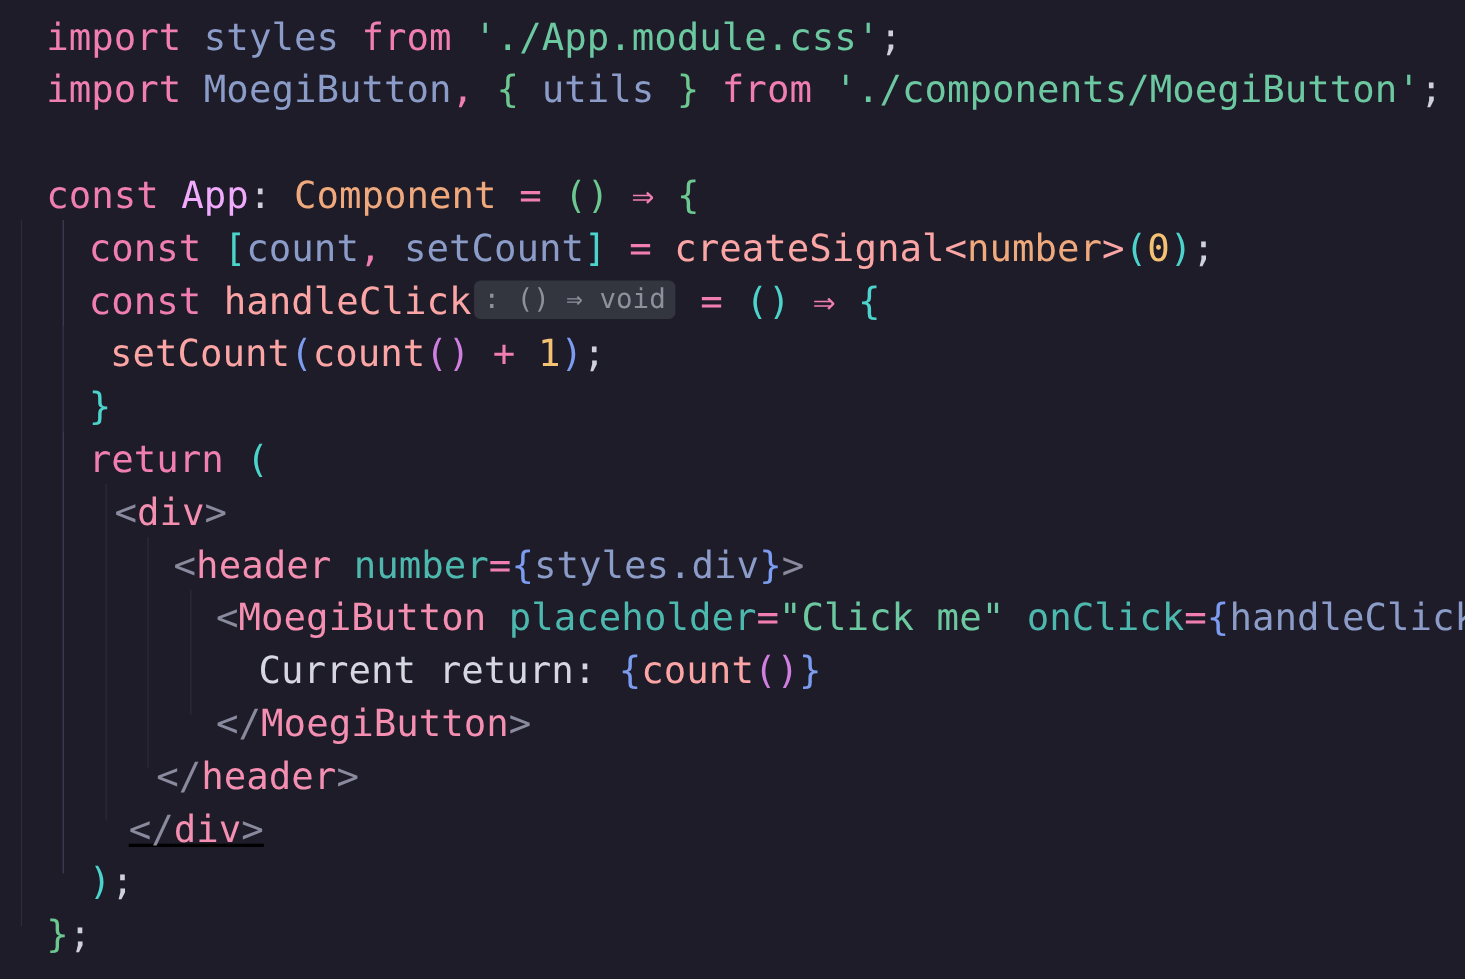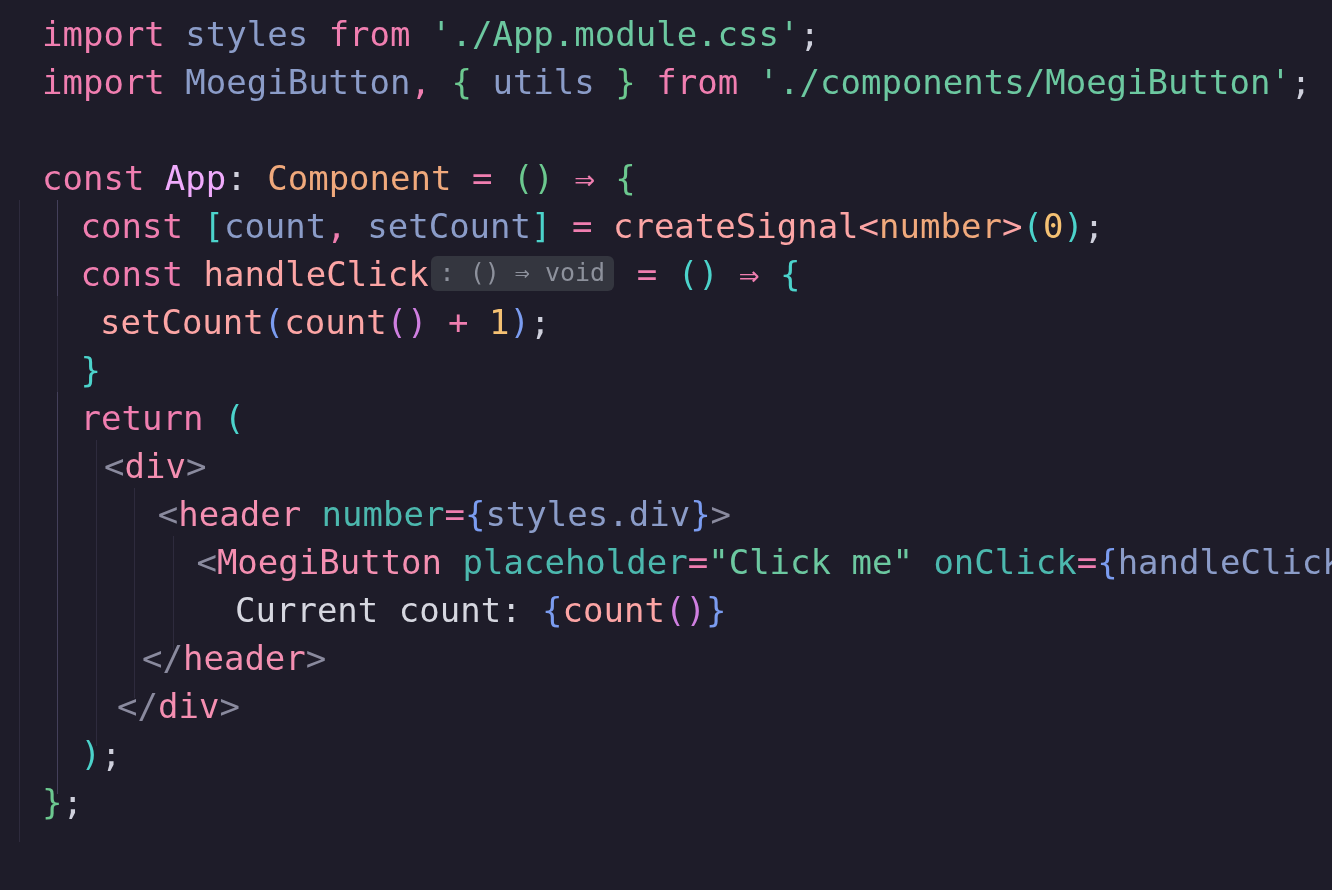--- a/index.html
+++ b/index.html
@@ -115,20 +115,21 @@
       <div class="line blank" style="padding-left: 18px;"></div>
       <div class="line" style="padding-left: 18px;"><span class="t-kw">const</span><span class="t-text"> </span><span class="t-comp">App</span><span class="t-punct">:</span><span class="t-text"> </span><span class="t-type">Component</span><span class="t-text"> </span><span class="t-op">=</span><span class="t-text"> </span><span class="b0">(</span><span class="b0">)</span><span class="t-text"> </span><span class="t-op">⇒</span><span class="t-text"> </span><span class="b0">{</span></div>
       <div class="line" style="padding-left: 56.6px;"><span class="t-kw">const</span><span class="t-text"> </span><span class="b1">[</span><span class="t-var">count</span><span class="t-op">,</span><span class="t-text"> </span><span class="t-var">setCount</span><span class="b1">]</span><span class="t-text"> </span><span class="t-op">=</span><span class="t-text"> </span><span class="t-fn">createSignal</span><span class="t-fn">&lt;</span><span class="t-type">number</span><span class="t-fn">&gt;</span><span class="b1">(</span><span class="t-num">0</span><span class="b1">)</span><span class="t-punct">;</span></div>
       <div class="line" style="padding-left: 56.6px;"><span class="t-kw">const</span><span class="t-text"> </span><span class="t-fn">handleClick</span><span class="hint">: () ⇒ void</span><span class="t-text"> </span><span class="t-op">=</span><span class="t-text"> </span><span class="b1">(</span><span class="b1">)</span><span class="t-text"> </span><span class="t-op">⇒</span><span class="t-text"> </span><span class="b1">{</span></div>
       <div class="line" style="padding-left: 76px;"><span class="t-fn">setCount</span><span class="b2">(</span><span class="t-fn">count</span><span class="b3">(</span><span class="b3">)</span><span class="t-text"> </span><span class="t-op">+</span><span class="t-text"> </span><span class="t-num">1</span><span class="b2">)</span><span class="t-punct">;</span></div>
       <div class="line" style="padding-left: 56.6px;"><span class="b1">}</span></div>
       <div class="line" style="padding-left: 56.6px;"><span class="t-kw">return</span><span class="t-text"> </span><span class="b1">(</span></div>
       <div class="line" style="padding-left: 80px;"><span class="t-tagbr">&lt;</span><span class="t-tag">div</span><span class="t-tagbr">&gt;</span></div>
       <div class="line" style="padding-left: 133.8px;"><span class="t-tagbr">&lt;</span><span class="t-tag">header</span><span class="t-text"> </span><span class="t-attr">number</span><span class="t-op">=</span><span class="b2">{</span><span class="t-var">styles</span><span class="t-var">.</span><span class="t-var">div</span><span class="b2">}</span><span class="t-tagbr">&gt;</span></div>
       <div class="line" style="padding-left: 172.4px;"><span class="t-tagbr">&lt;</span><span class="t-tag">MoegiButton</span><span class="t-text"> </span><span class="t-attr">placeholder</span><span class="t-op">=</span><span class="t-str">"Click me"</span><span class="t-text"> </span><span class="t-attr">onClick</span><span class="t-op">=</span><span class="b2">{</span><span class="t-var">handleClick</span><span class="b2">}</span></div>
-      <div class="line" style="padding-left: 211px;"><span class="t-text">Current count:</span><span class="t-text"> </span><span class="b2">{</span><span class="t-fn">count</span><span class="b3">(</span><span class="b3">)</span><span class="b2">}</span></div>
+      <div class="line" style="padding-left: 211px;"><span class="t-text">Current return:</span><span class="t-text"> </span><span class="b2">{</span><span class="t-fn">count</span><span class="b3">(</span><span class="b3">)</span><span class="b2">}</span></div>
+      <div class="line" style="padding-left: 172.4px;"><span class="t-tagbr">&lt;</span><span class="t-tagbr">/</span><span class="t-tag">MoegiButton</span><span class="t-tagbr">&gt;</span></div>
       <div class="line" style="padding-left: 118px;"><span class="t-tagbr">&lt;</span><span class="t-tagbr">/</span><span class="t-tag">header</span><span class="t-tagbr">&gt;</span></div>
-      <div class="line" style="padding-left: 93px;"><span class="t-tagbr">&lt;</span><span class="t-tagbr">/</span><span class="t-tag">div</span><span class="t-tagbr">&gt;</span></div>
+      <div class="line" style="padding-left: 93px; text-decoration: underline;"><span class="t-tagbr">&lt;</span><span class="t-tagbr">/</span><span class="t-tag">div</span><span class="t-tagbr">&gt;</span></div>
       <div class="line" style="padding-left: 56.6px;"><span class="b1">)</span><span class="t-punct">;</span></div>
       <div class="line" style="padding-left: 18px;"><span class="b0">}</span><span class="t-punct">;</span></div>
     </div>
 
 </div>
 
 </body></html>

